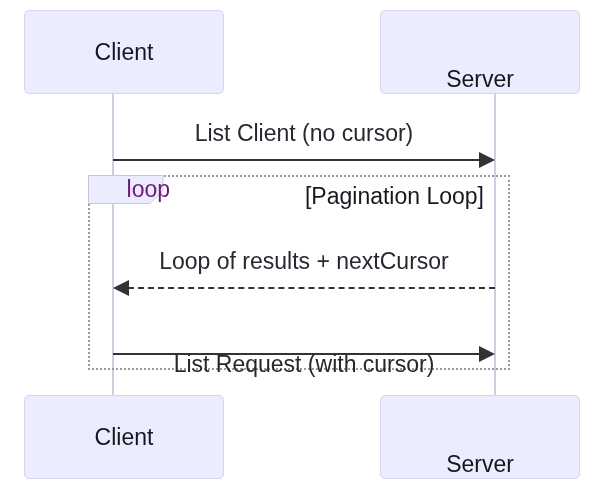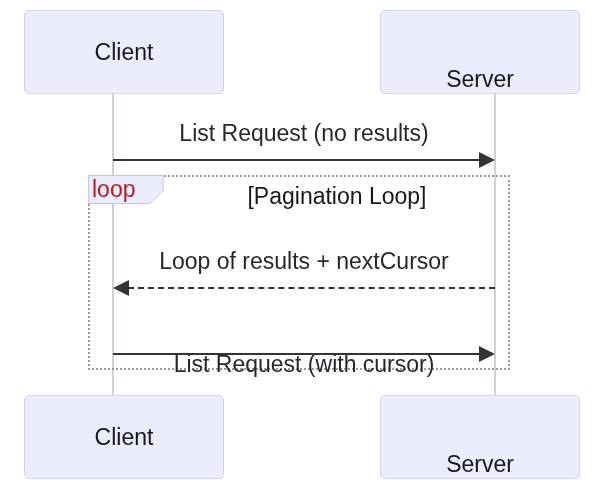--- a/index.html
+++ b/index.html
@@ -47,32 +47,32 @@
     stroke: #c8c5e2;
     stroke-width: 1;
   }
   .loop-tab-text {
     position: absolute;
     left: 92px;
     top: 176px;
     width: 78px;
     height: 26px;
     line-height: 26px;
-    text-align: left;
+    text-align: right;
     font-size: 23px;
-    color: #b91c1c;
+    color: #701a75;
   }
   .loop-title {
     position: absolute;
     left: 190px;
     top: 182px;
     width: 294px;
     height: 28px;
     line-height: 28px;
-    text-align: center;
+    text-align: right;
     font-size: 23px;
     color: #16181d;
   }
 
   
   .msg-label {
     position: absolute;
     left: 113px;
     width: 382px;
     height: 28px;
@@ -137,21 +137,21 @@
   <div class="lifeline client"></div>
   <div class="lifeline server"></div>
 
   <div class="loop-frame"></div>
   <svg class="loop-tab-shape" width="76" height="29" viewBox="0 0 76 29" aria-hidden="true">
     <path d="M0.5,0.5 H75 V15.5 L62,28.5 H0.5 Z"></path>
   </svg>
   <div class="loop-tab-text">loop</div>
   <div class="loop-title">[Pagination Loop]</div>
 
-  <div class="msg-label msg1-label">List Request (no results)</div>
+  <div class="msg-label msg1-label">List Client (no cursor)</div>
   <div class="msg-line solid msg1-line"></div>
   <div class="arrowhead right msg1-arrow"></div>
 
   <div class="msg-label msg2-label">Loop of results + nextCursor</div>
   <div class="msg-line dashed msg2-line"></div>
   <div class="arrowhead left msg2-arrow"></div>
 
   <div class="msg-label msg3-label">List Request (with cursor)</div>
   <div class="msg-line solid msg3-line"></div>
   <div class="arrowhead right msg3-arrow"></div>

